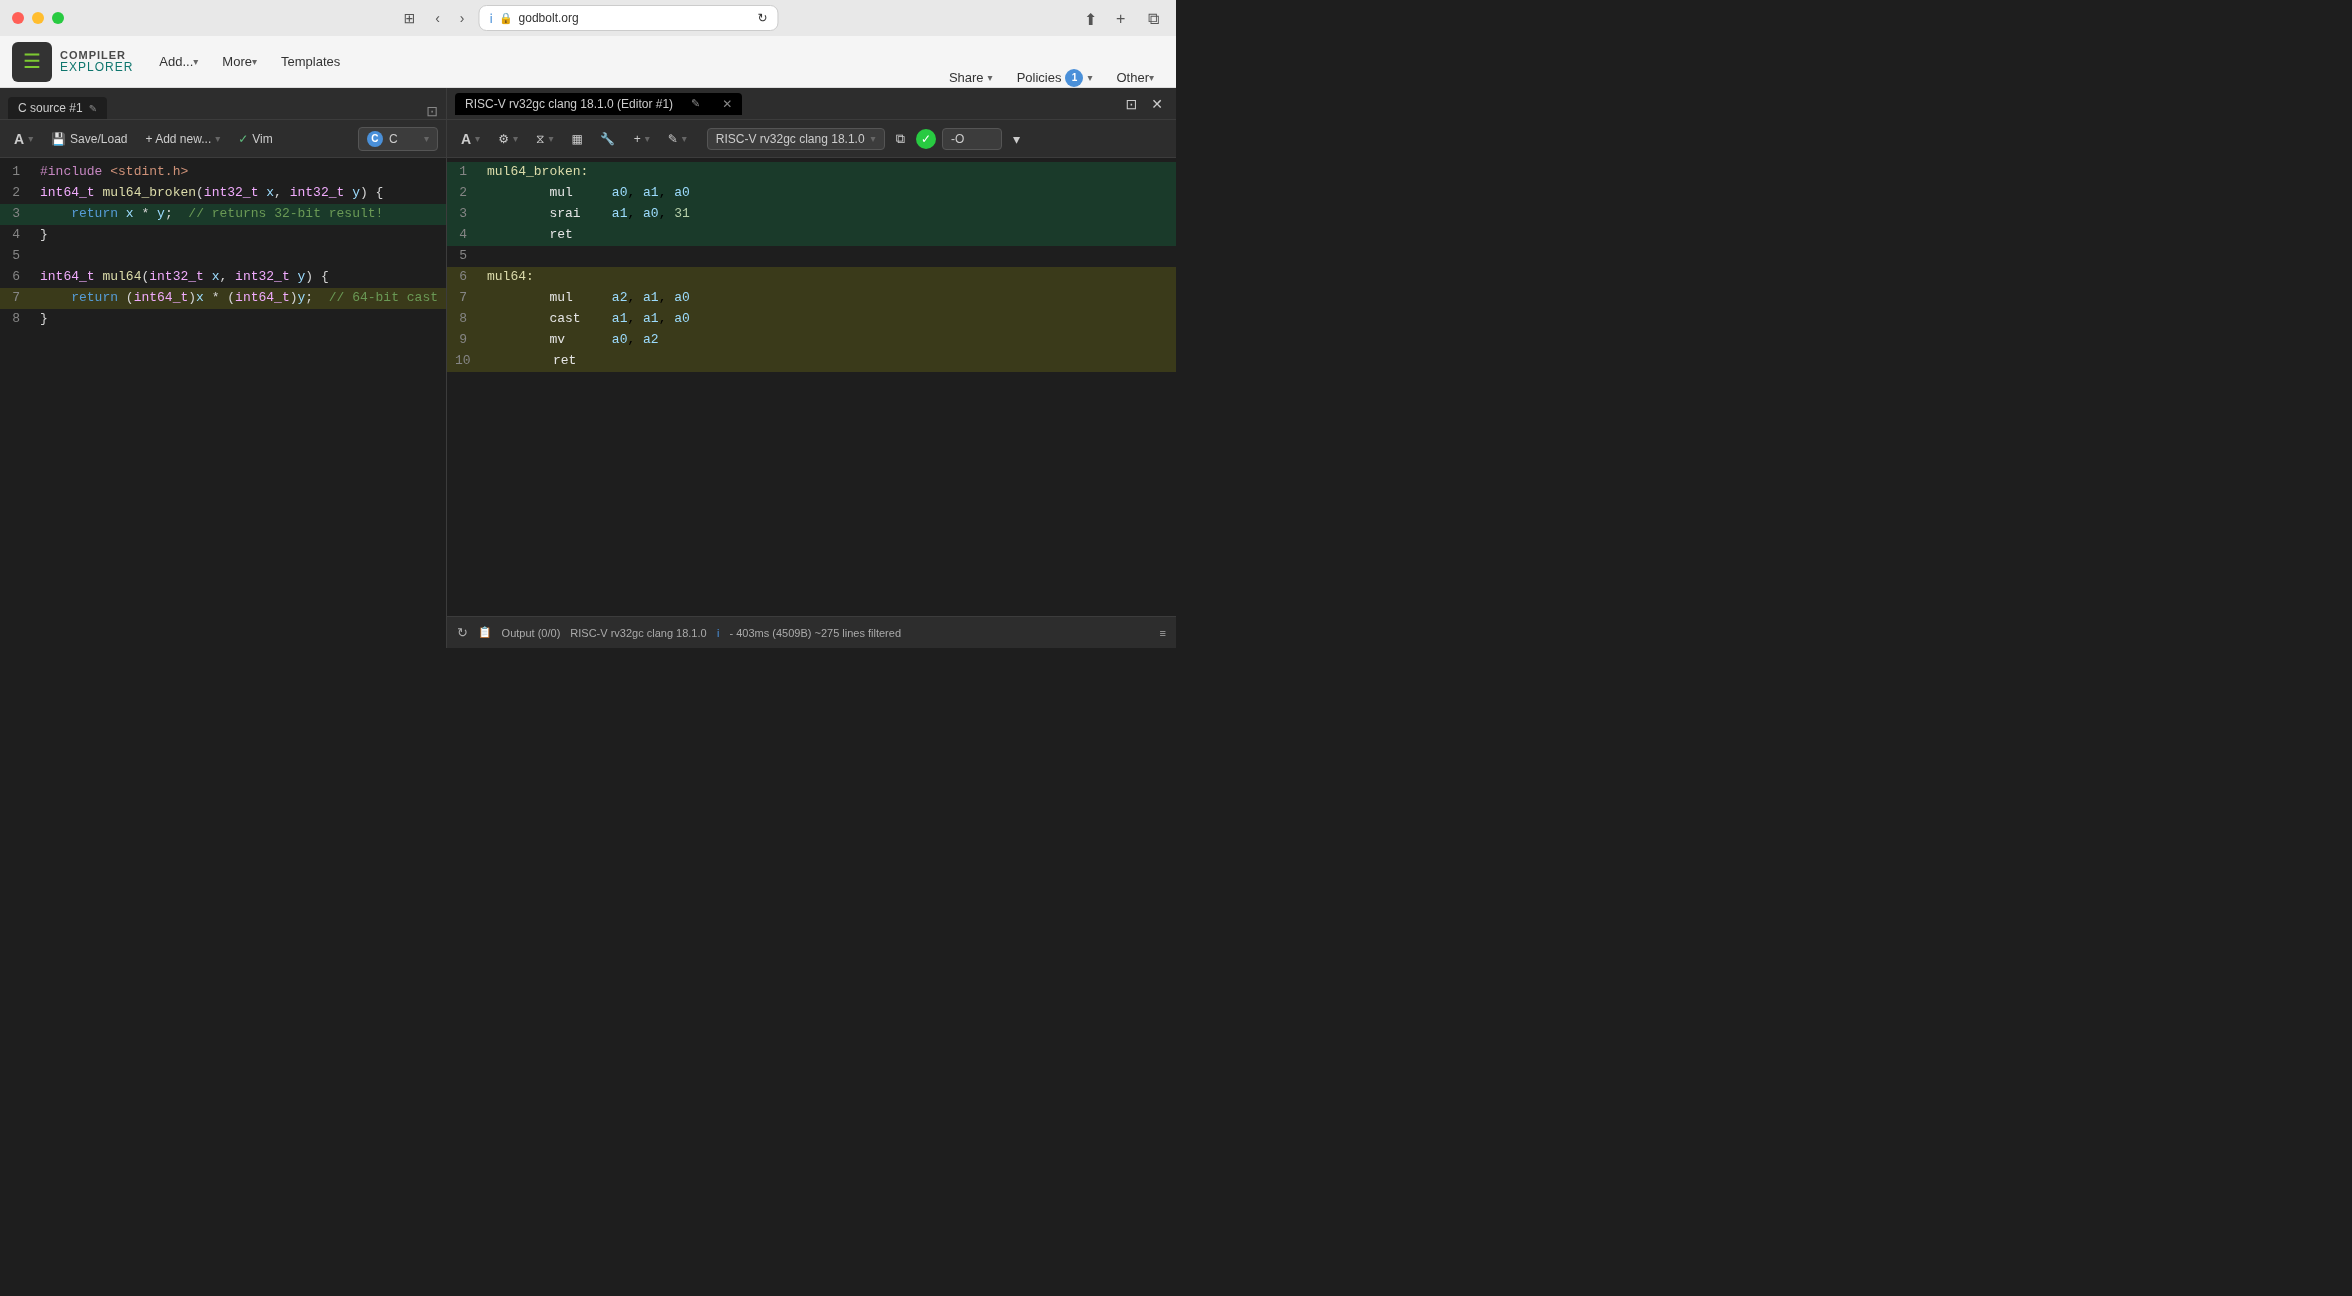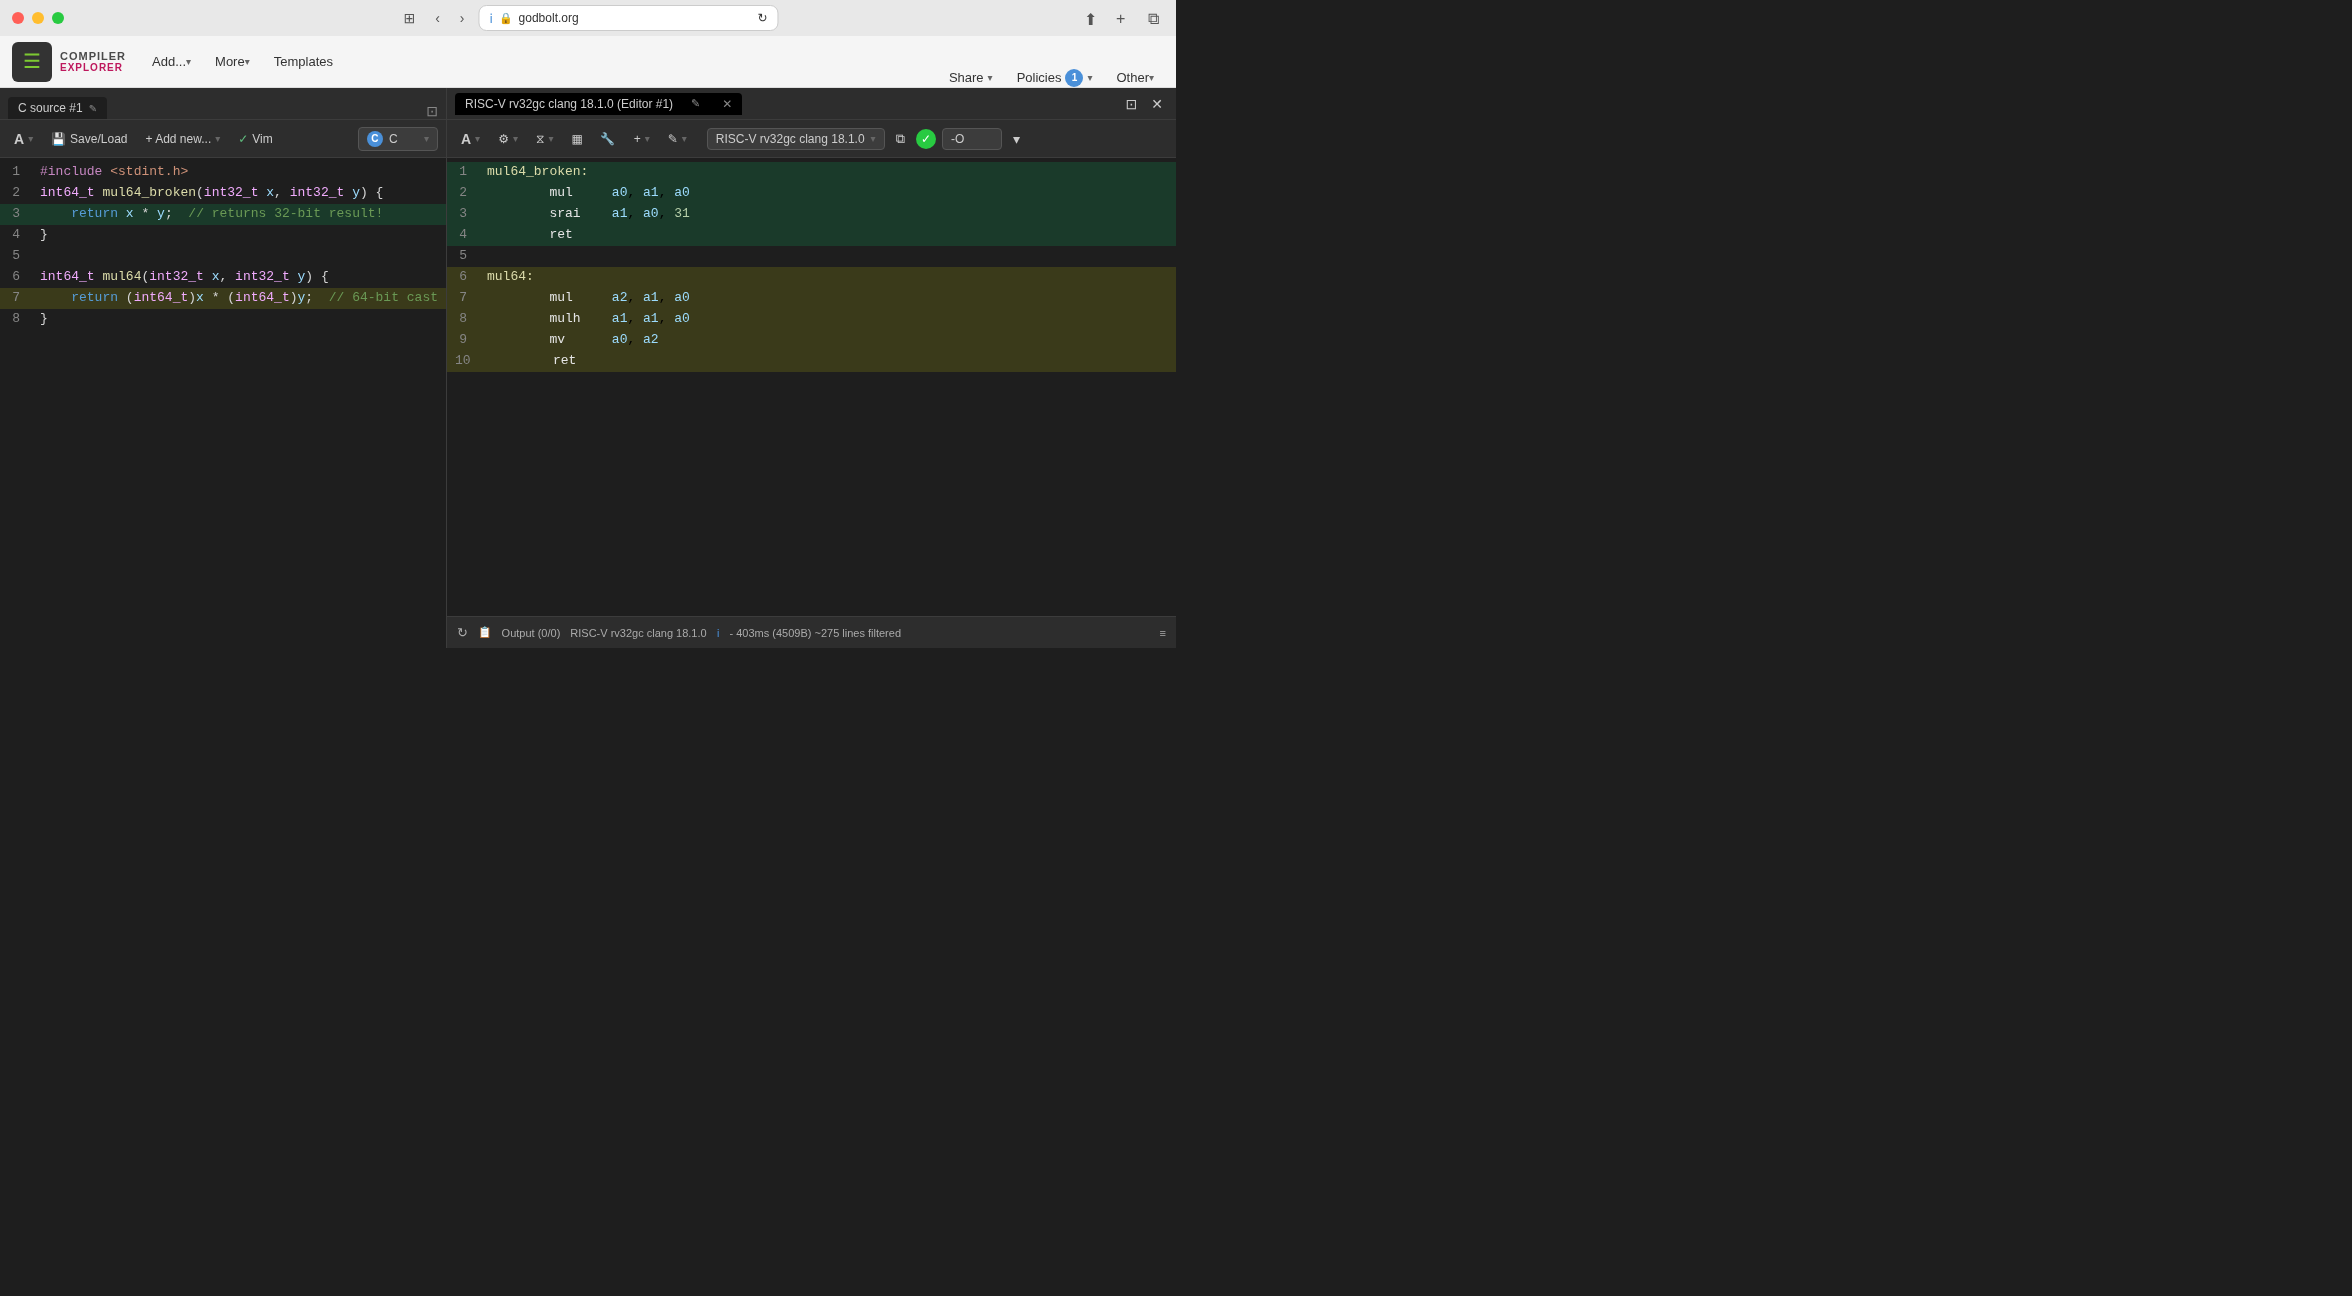--- a/index.html
+++ b/index.html
@@ -98,23 +98,23 @@
       flex-direction: column;
       line-height: 1.1;
     }
     .logo-text-compiler {
       font-size: 11px;
       font-weight: 700;
       color: #4a4a4a;
       letter-spacing: 1px;
     }
     .logo-text-explorer {
-      font-size: 10px;
-      font-weight: 700;
-      color: #be185d;
+      font-size: 12px;
+      font-weight: 400;
+      color: #0f766e;
       letter-spacing: 1px;
     }
     .nav-menu-btn {
       background: none;
       border: none;
       cursor: pointer;
       font-size: 13px;
       color: #333;
       padding: 6px 10px;
       border-radius: 4px;
@@ -675,21 +675,21 @@
         <span class="asm-content"><span class="asm-label">mul64:</span></span>
       </div>
 
       <div class="asm-line asm-hl-yellow">
         <span class="asm-line-num">7</span>
         <span class="asm-content">        <span class="asm-instr">mul</span>     <span class="asm-reg">a2</span>, <span class="asm-reg">a1</span>, <span class="asm-reg">a0</span></span>
       </div>
 
       <div class="asm-line asm-hl-yellow">
         <span class="asm-line-num">8</span>
-        <span class="asm-content">        <span class="asm-instr">mulh</span>    <span class="asm-reg">a1</span>, <span class="asm-reg">a1</span>, <span class="asm-reg">a0</span></span>
+        <span class="asm-content">        <span class="asm-instr">cast</span>    <span class="asm-reg">a1</span>, <span class="asm-reg">a1</span>, <span class="asm-reg">a0</span></span>
       </div>
 
       <div class="asm-line asm-hl-yellow">
         <span class="asm-line-num">9</span>
         <span class="asm-content">        <span class="asm-instr">mv</span>      <span class="asm-reg">a0</span>, <span class="asm-reg">a2</span></span>
       </div>
 
       <div class="asm-line asm-hl-yellow">
         <span class="asm-line-num">10</span>
         <span class="asm-content">        <span class="asm-instr">ret</span></span>

